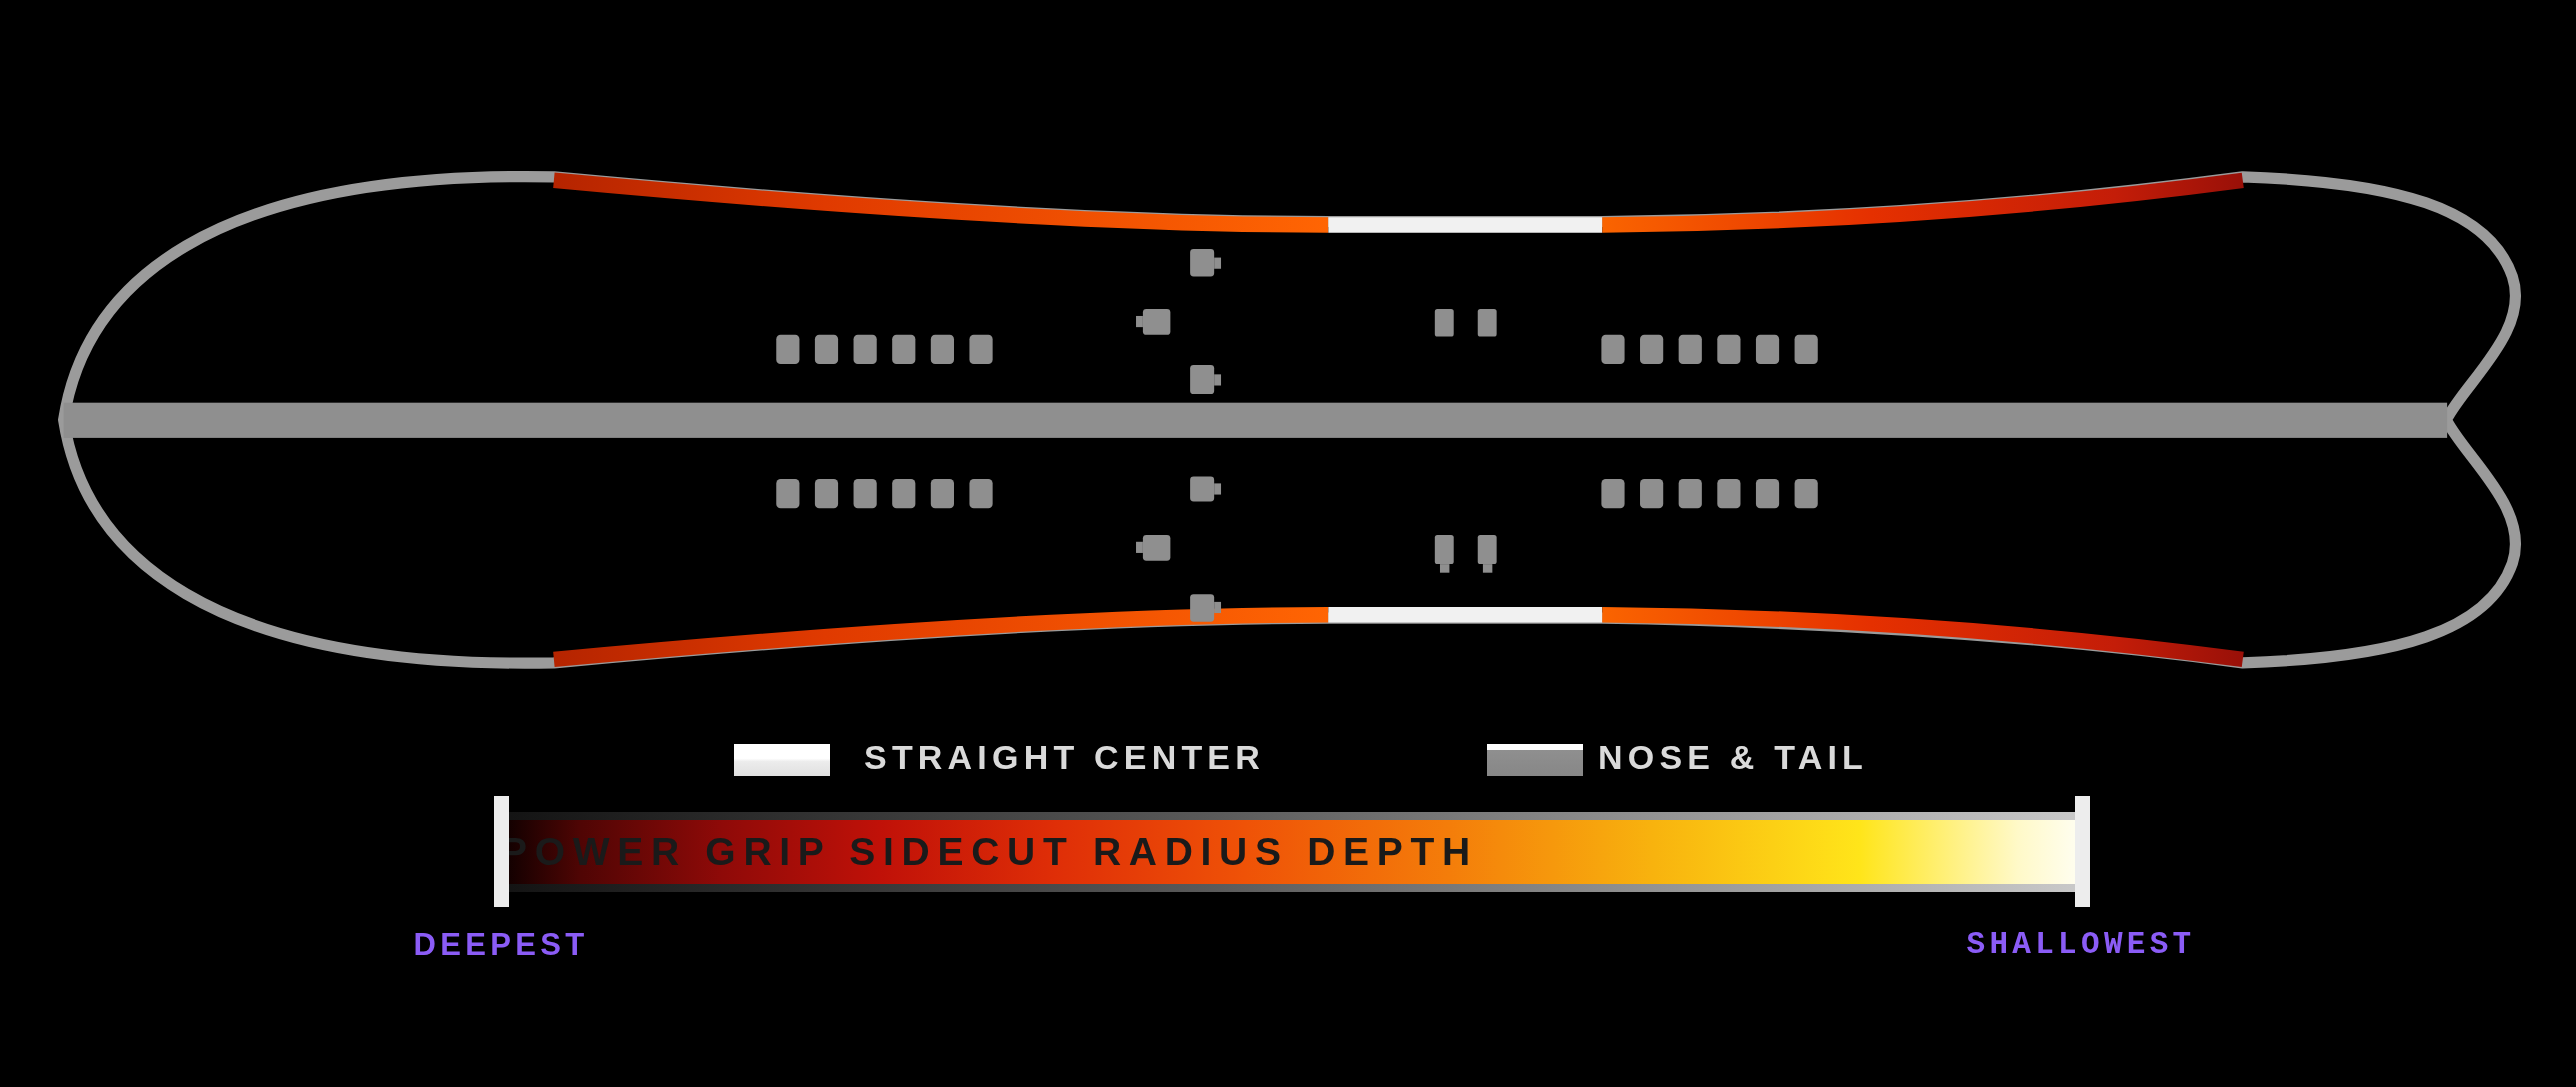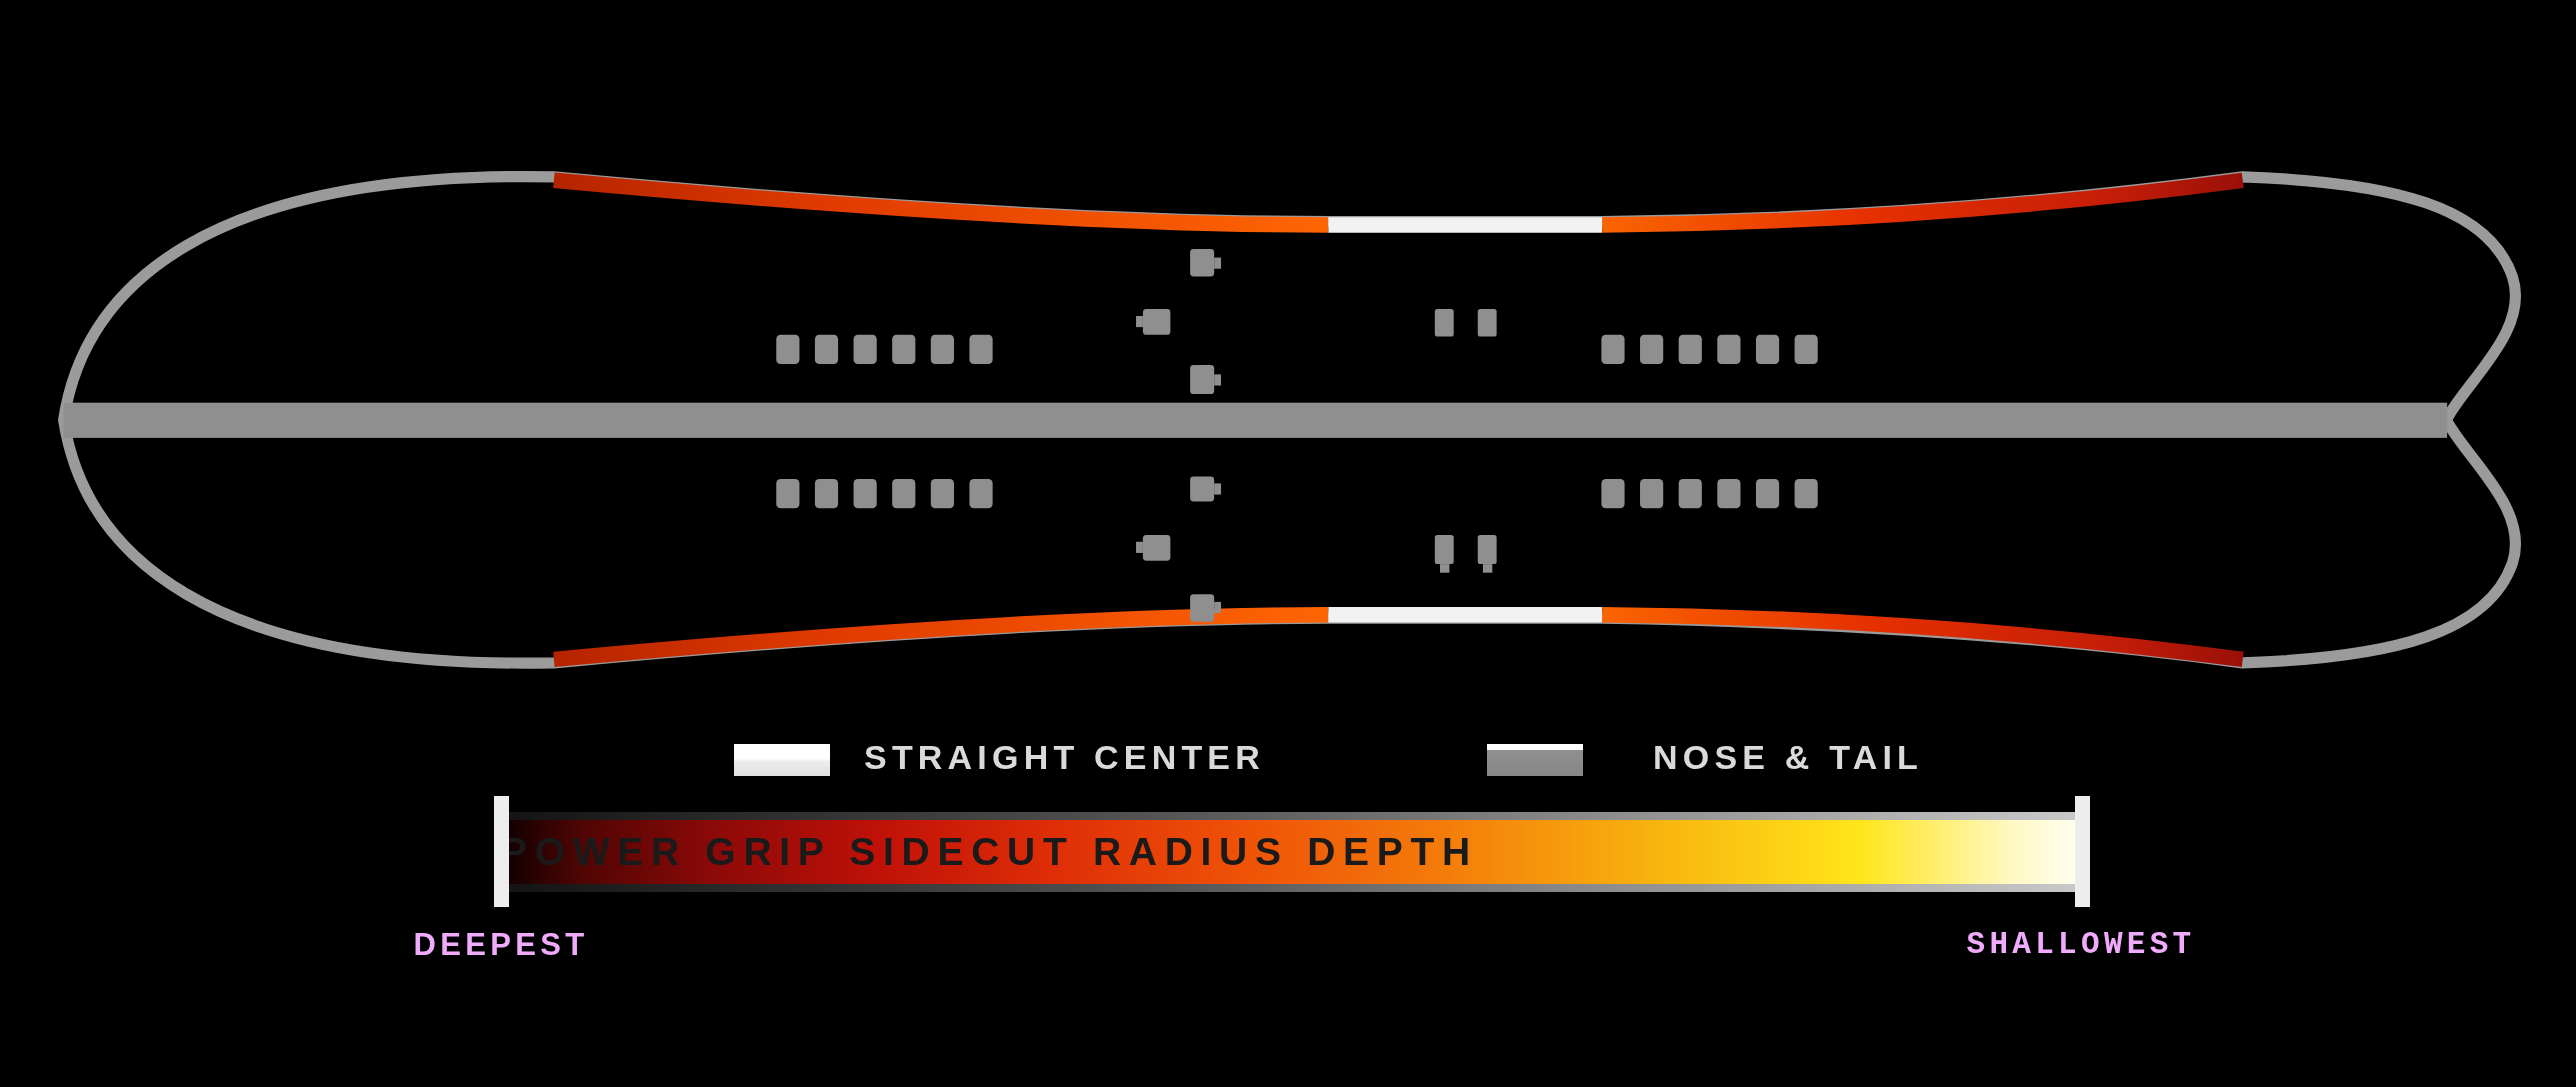--- a/index.html
+++ b/index.html
@@ -17,21 +17,21 @@
   }
   .legend-swatch.gray{
     left:1487px;top:744px;
     background:linear-gradient(180deg,#ffffff 0%,#ffffff 18%,#8f8f8f 19%,#878787 100%);
   }
   .legend-label{
     position:absolute;top:738px;color:#dadada;font-weight:bold;
     font-size:34px;letter-spacing:5.2px;white-space:nowrap;
   }
   .legend-label.first{left:864px;}
-  .legend-label.second{left:1653px;}
+  .legend-label.second{left:1598px;}
 
   
   .grad-bar{
     position:absolute;left:501px;top:820px;width:1580px;height:64px;
     background:linear-gradient(90deg,
       #0d0000 0%, #4f0504 5%, #8f0a08 14%, #c01108 24%, #df2e07 35%,
       #ef5207 47%, #f47d0a 60%, #f8b30e 73%, #ffe51a 86%, #fff9c8 96%, #fffef2 100%);
     display:flex;align-items:center;
   }
   .grad-bar-edge{
@@ -43,21 +43,21 @@
   .grad-title{
     color:#1a1a1a;font-weight:bold;font-size:39px;letter-spacing:7.7px;white-space:nowrap;
   }
   .end-cap{
     position:absolute;top:796px;width:14.6px;height:111px;background:#ededed;
   }
   .end-cap.left{left:494px;}
   .end-cap.right{left:2075px;}
   .scale-label{
     position:absolute;top:927px;transform:translateX(-50%);
-    color:#f0abfc;font-weight:bold;font-size:31px;letter-spacing:4.3px;white-space:nowrap;
+    color:#8b5cf6;font-weight:bold;font-size:31px;letter-spacing:4.3px;white-space:nowrap;
   }
   .scale-label.left{left:501px;}
   .scale-label.right{left:2081px;font-family:Liberation Mono, monospace;}
 </style>
 </head>
 <body>
 
 <div class="stage">
 
   <svg class="board-svg" viewBox="0 0 3000 1266" aria-hidden="true">

